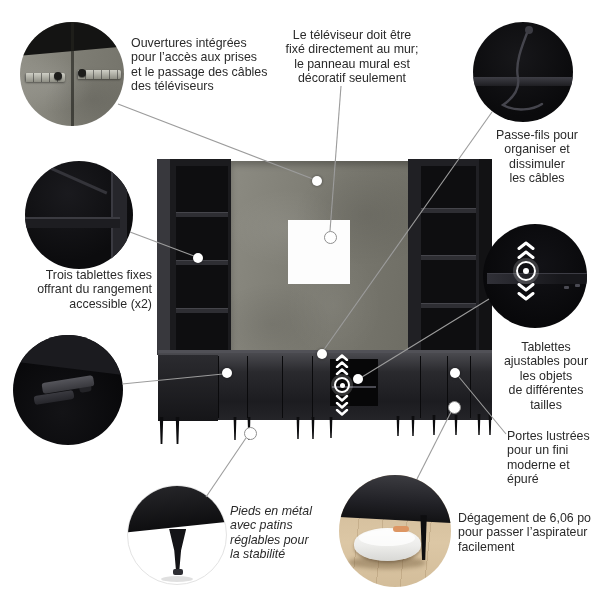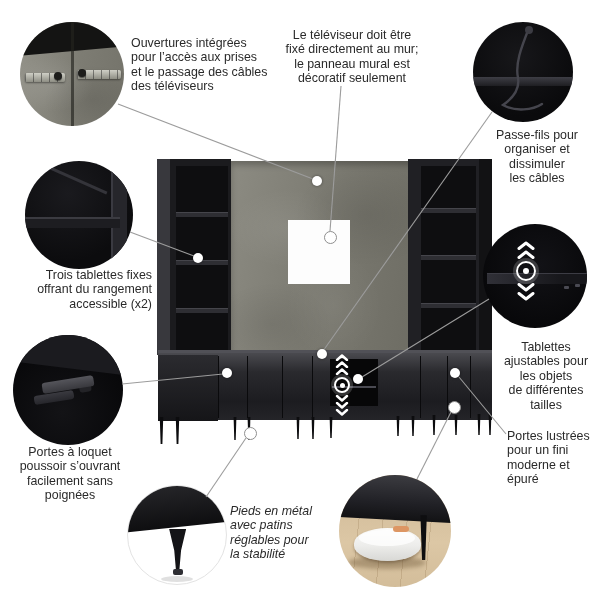--- a/index.html
+++ b/index.html
@@ -294,26 +294,25 @@
 dissimuler
 les câbles</div>
   <div class="label ta-c" style="left:6px;top:268px;width:146px;text-align:right;">Trois tablettes fixes
 offrant du rangement
 accessible (x2)</div>
   <div class="label ta-c" style="left:480px;top:340px;width:132px;">Tablettes
 ajustables pour
 les objets
 de différentes
 tailles</div>
-  <div class="label ta-c" style="left:2px;top:445px;width:136px;">Portes à loquet
-poussoir s’ouvrant
-facilement sans
-poignées</div>
   <div class="label ta-l" style="left:507px;top:429px;width:100px;">Portes lustrées
 pour un fini
 moderne et
 épuré</div>
   <div class="label ta-l" style="left:230px;top:504px;width:100px;font-style:italic;">Pieds en métal
 avec patins
 réglables pour
 la stabilité</div>
+  <div class="label ta-l" style="left:458px;top:511px;width:142px;">Dégagement de 6,06 po
+pour passer l’aspirateur
+facilement</div>
 
 </div>
 
 </body></html>

